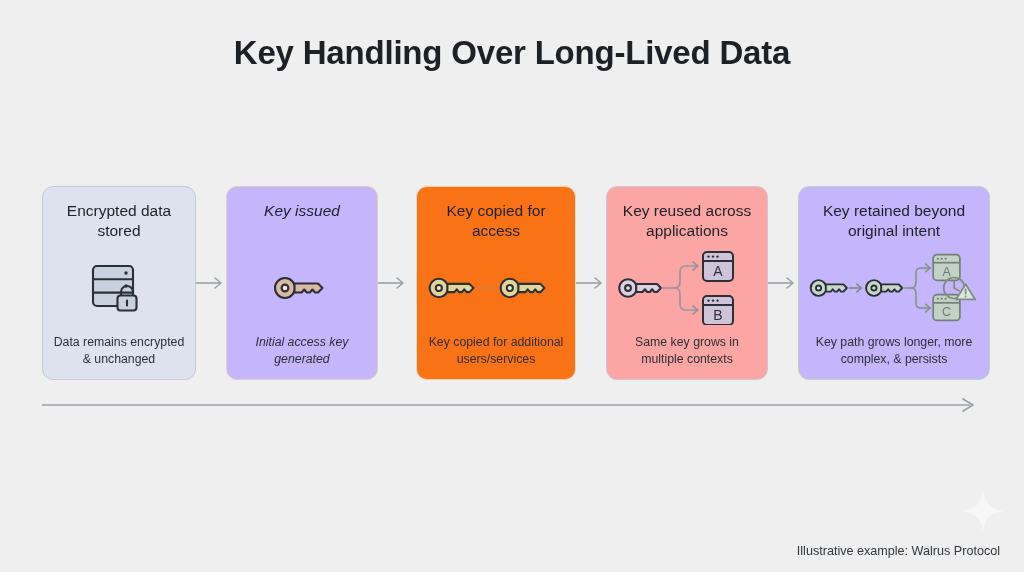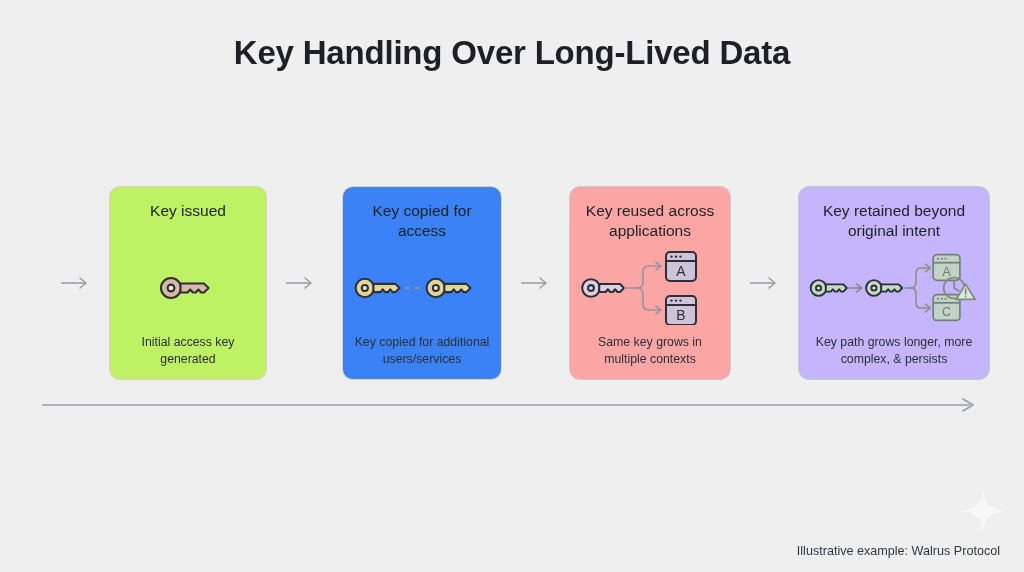--- a/index.html
+++ b/index.html
@@ -68,22 +68,22 @@
     width: 100%;
   }
   .card-caption {
     font-size: 12.3px;
     line-height: 16.5px;
     text-align: center;
     color: #2c3036;
   }
 
   .c1 { width: 160px; background: #dde2ee; border-color: #c2cadd; }
-  .c2 { width: 158px; background: #bef264; border-color: #e6cdbb; }
-  .c3 { width: 160px; background: #3b82f6; border-color: #e0d5ac; margin-left: 8px; }
+  .c2 { width: 158px; background: #c4b5fd; border-color: #e6cdbb; font-style: italic; }
+  .c3 { width: 160px; background: #f97316; border-color: #e0d5ac; margin-left: 8px; }
   .c4 { width: 162px; background: #fca5a5; border-color: #d2c2dc; }
   .c5 { width: 192px; background: #c4b5fd; border-color: #bed2c0; }
 
   .connector {
     flex: 1 1 auto;
     display: flex;
     align-items: center;
     justify-content: center;
   }
 
@@ -116,20 +116,40 @@
 </style>
 </head>
 <body>
 
 <div id="slide">
 
   <div id="page-title">Key Handling Over Long-Lived Data</div>
 
   <div id="flow">
 
+    <div class="card c1">
+      <div class="card-title">Encrypted data stored</div>
+      <div class="card-icon">
+        <svg width="62" height="60" viewBox="0 0 62 60">
+          <g fill="none" stroke="#2b3036" stroke-width="2.1" stroke-linejoin="round">
+            <rect x="5" y="8" width="40" height="40" rx="4" fill="#c9d1e0"></rect>
+            <line x1="5" y1="21.3" x2="45" y2="21.3"></line>
+            <line x1="5" y1="34.6" x2="45" y2="34.6"></line>
+          </g>
+          <circle cx="38" cy="15" r="1.7" fill="#2b3036"></circle>
+          <circle cx="38" cy="28" r="1.7" fill="#2b3036"></circle>
+          <g>
+            <path d="M33 38v-4a6 6 0 0 1 12 0v4" fill="none" stroke="#2b3036" stroke-width="2.1"></path>
+            <rect x="29.5" y="37.5" width="19" height="15" rx="3" fill="#c9d1e0" stroke="#2b3036" stroke-width="2.1"></rect>
+            <line x1="39" y1="42.5" x2="39" y2="47.5" stroke="#2b3036" stroke-width="2.1" stroke-linecap="round"></line>
+          </g>
+        </svg>
+      </div>
+      <div class="card-caption">Data remains encrypted &amp; unchanged</div>
+    </div>
 
     <div class="connector">
       <svg width="30" height="14" viewBox="0 0 30 14">
         <line x1="0" y1="7" x2="24" y2="7" stroke="#9aa0a8" stroke-width="1.6"></line>
         <polyline points="19,2 25,7 19,12" fill="none" stroke="#9aa0a8" stroke-width="1.6" stroke-linecap="round" stroke-linejoin="round"></polyline>
       </svg>
     </div>
 
     <div class="card c2">
       <div class="card-title">Key issued</div>

